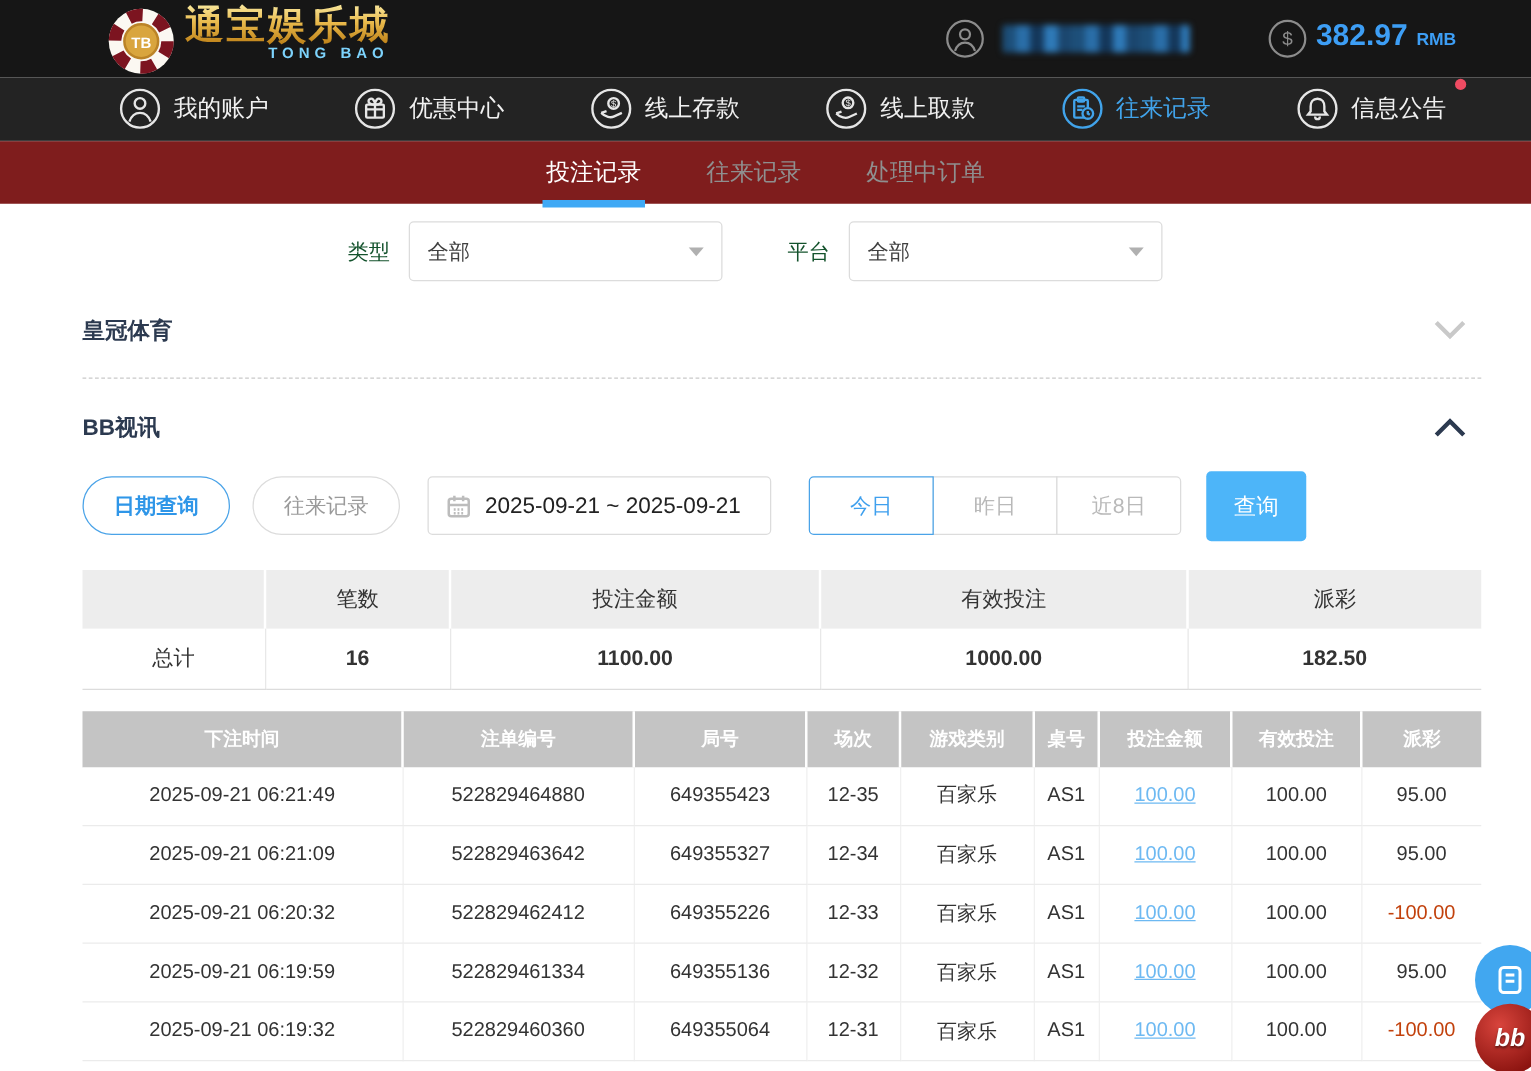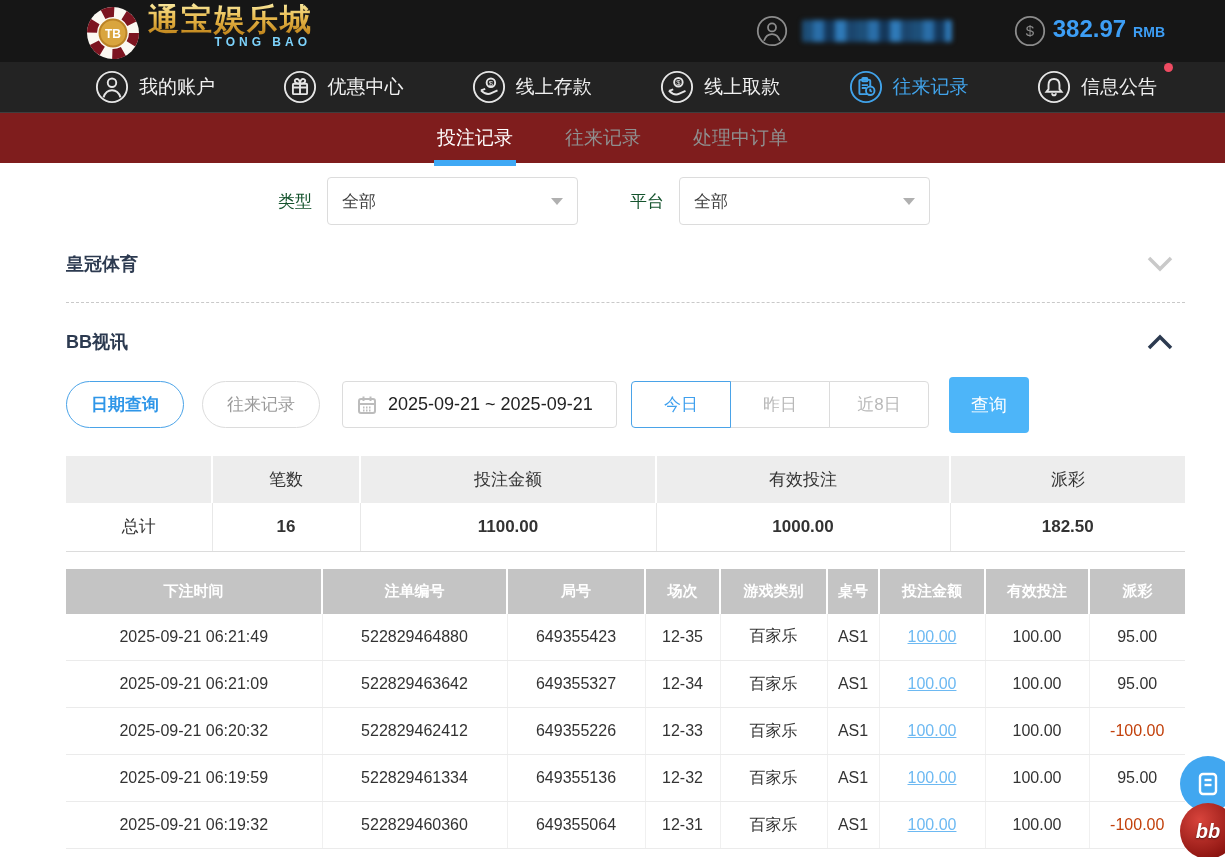--- a/index.html
+++ b/index.html
@@ -62,21 +62,21 @@
   
   .controls { margin-top:27px; display:flex; align-items:center; height:47px; }
   .pill-btn { height:47px; border-radius:24px; border:1px solid #dcdcdc; background:#fff;
     font-size:17px; color:#9a9a9a; padding:0 24px; cursor:pointer;
     font-family:inherit; }
   .pill-btn.active { border-color:#4aa3e8; color:#2f96e8; font-weight:bold; }
   .pill-btn + .pill-btn { margin-left:18px; }
   .date-box { margin-left:22px; width:275px; height:47px; border:1px solid #dcdcdc; border-radius:4px;
     display:flex; align-items:center; padding:0 14px; gap:11px; cursor:pointer; background:#fff; }
   .date-text { font-size:18px; color:#222; }
-  .seg-group { margin-left:14px; display:flex; }
+  .seg-group { margin-left:30px; display:flex; }
   .seg { width:100px; height:47px; background:#fff; border:1px solid #dcdcdc; font-size:17px;
     color:#b9b9b9; cursor:pointer; font-family:inherit; margin-left:-1px; }
   .seg:first-child { border-radius:4px 0 0 4px; margin-left:0; }
   .seg:last-child { border-radius:0 4px 4px 0; }
   .seg.active { border-color:#4aa3e8; color:#3fa0ee; position:relative; z-index:2; }
   .search-btn { margin-left:20px; width:80px; height:56px; border:none; border-radius:4px;
     background:#4db5f9; color:#fff; font-size:18px; cursor:pointer; font-family:inherit; }
 
   
   table { border-collapse:collapse; width:1119px; table-layout:fixed; }

